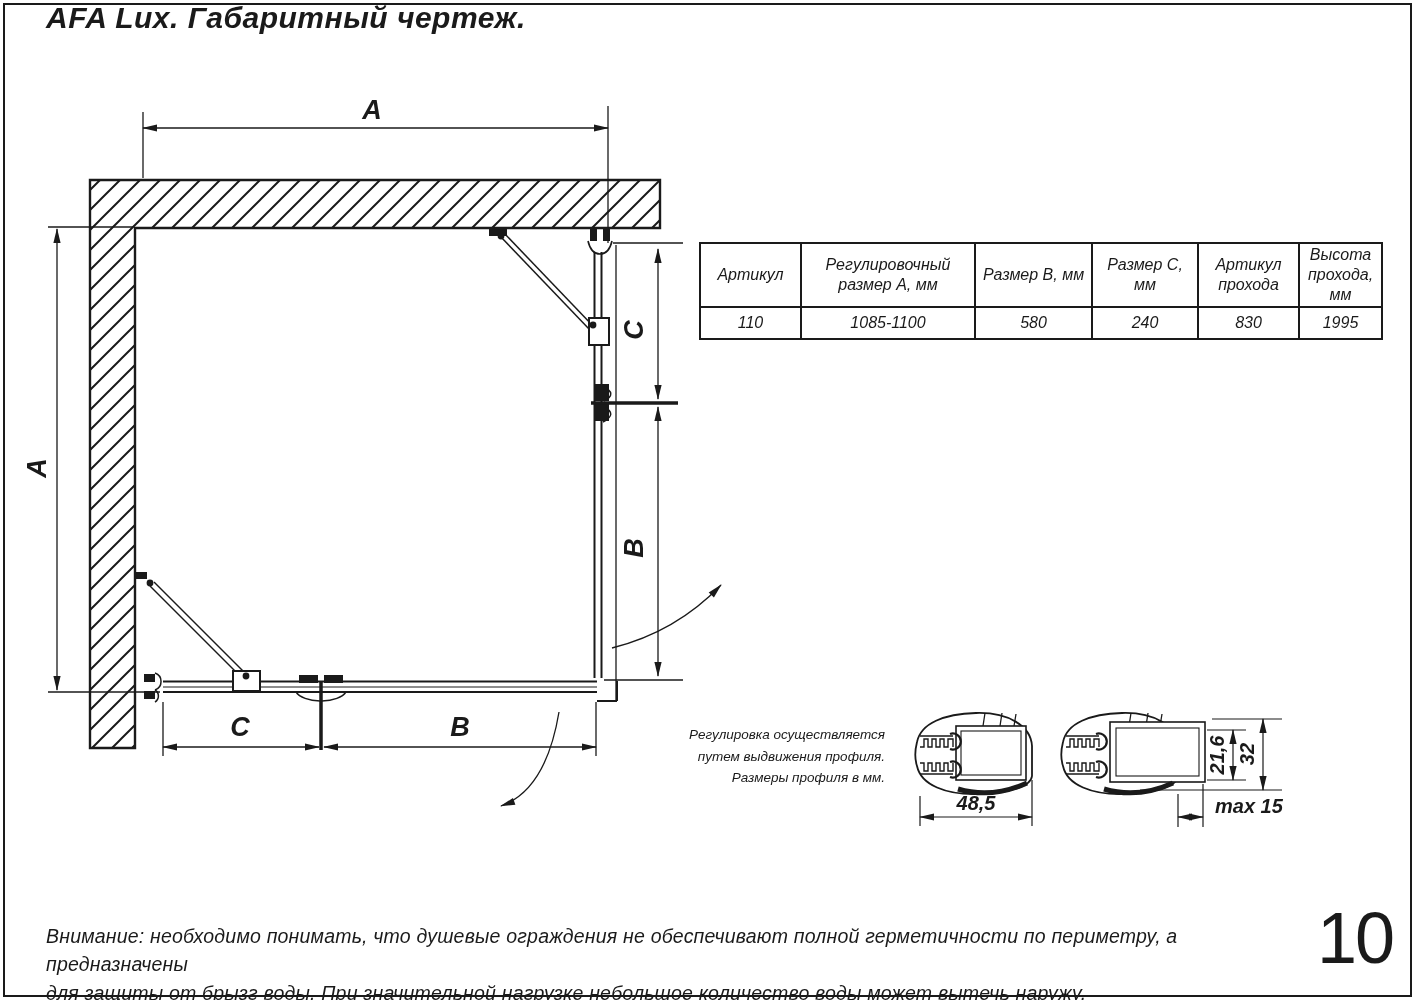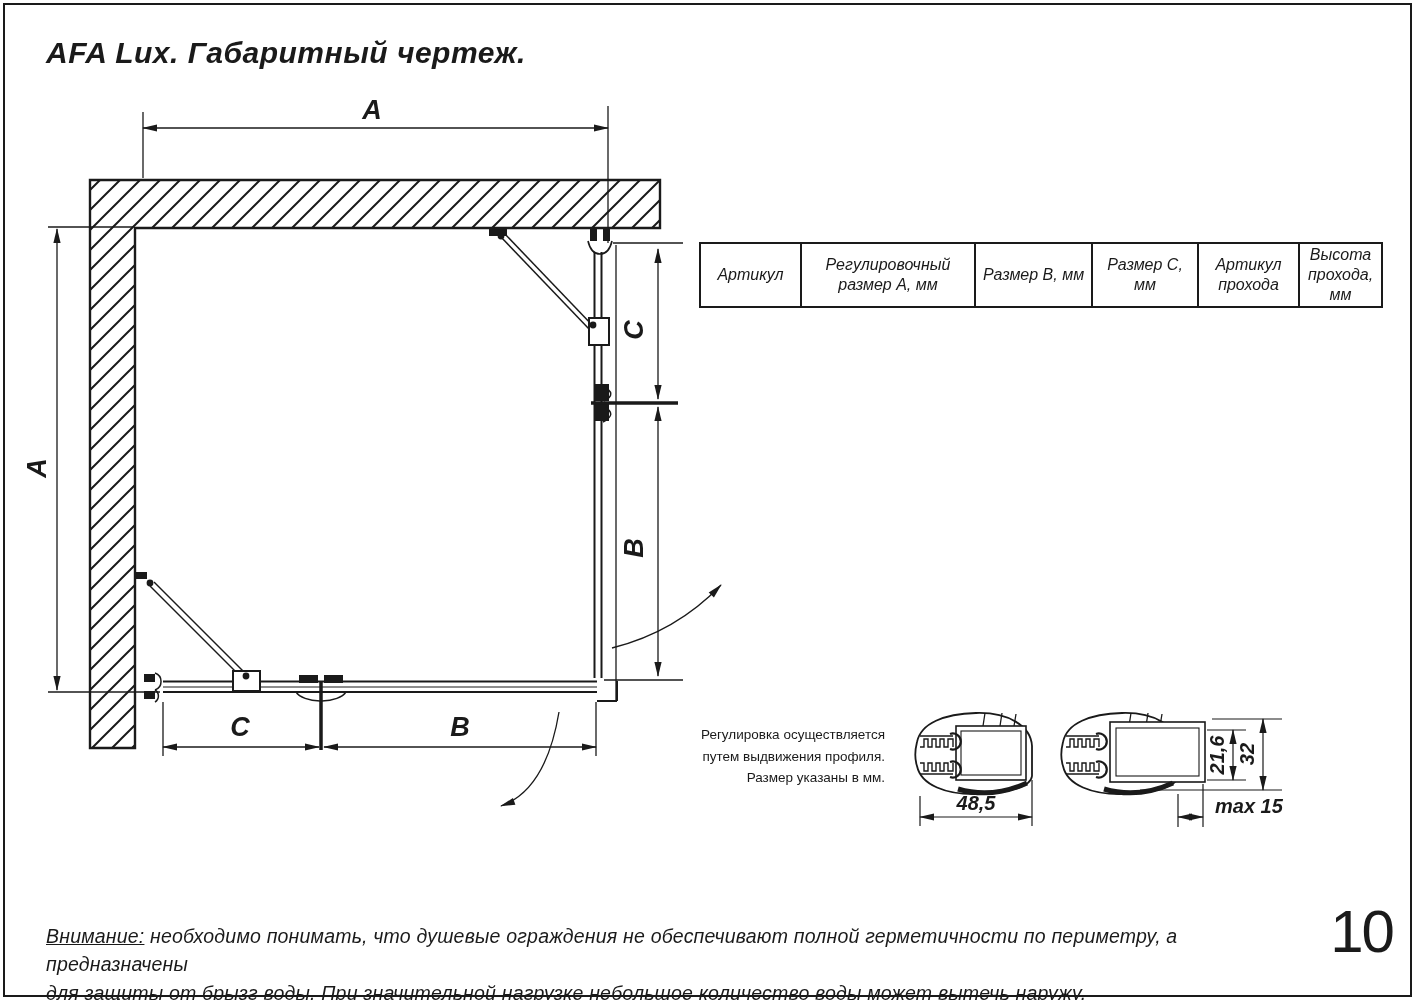--- a/index.html
+++ b/index.html
@@ -1,33 +1,33 @@
 <!DOCTYPE html>
 <html><head>
 <meta charset="utf-8">
 <style>
   html,body{margin:0;padding:0;background:#e8e8e8}
   .page{position:relative;width:1415px;height:1000px;background:#ffffff;overflow:hidden;
         font-family:"Liberation Sans",sans-serif;color:#1a1a1a}
   .page::after{content:"";position:absolute;inset:3px;border:2px solid #1a1a1a;pointer-events:none}
-  .title{position:absolute;left:46px;top:36px;font-size:30px;font-style:italic;font-weight:600;letter-spacing:.5px}
+  .title{position:absolute;left:46px;top:1px;font-size:30px;font-style:italic;font-weight:600;letter-spacing:.5px}
   svg.drawing{position:absolute;left:0;top:0}
   .dim-label{font:italic 600 27px "Liberation Sans",sans-serif;fill:#1a1a1a}
   .pdim-label{font:italic 600 20px "Liberation Sans",sans-serif;fill:#1a1a1a}
   table.dims{position:absolute;left:699px;top:242px;width:682px;border-collapse:collapse;table-layout:fixed;
              font-style:italic;font-size:16px;text-align:center;color:#1a1a1a}
   table.dims th,table.dims td{border:2px solid #1a1a1a;font-weight:normal;padding:0 2px;line-height:1.25}
   table.dims th{height:62px}
   table.dims td{height:30px}
   .reg-note{position:absolute;left:640px;top:724px;width:245px;text-align:right;
-            font-size:13.5px;line-height:1.6}
+            font-style:italic;font-size:13.5px;line-height:1.6}
   .footer-note{position:absolute;left:46px;top:922px;width:1230px;font-style:italic;font-size:19.5px;
                line-height:1.45;letter-spacing:.2px}
-  .warn{text-decoration:underline}
-  .page-number{position:absolute;right:22px;top:902px;font-size:60px;line-height:1;letter-spacing:-2px}
+  .warn{}
+  .page-number{position:absolute;right:22px;top:902px;font-size:72px;line-height:1;letter-spacing:-2px}
 </style>
 </head>
 <body>
 
 <div class="page">
 
   <div class="title">AFA Lux. Габаритный чертеж.</div>
 
   <svg class="drawing" width="1415" height="1000" viewBox="0 0 1415 1000">
     <defs>
@@ -204,27 +204,35 @@
       <tr>
         <th>Артикул</th>
         <th>Регулировочный размер А, мм</th>
         <th>Размер В, мм</th>
         <th>Размер С, мм</th>
         <th>Артикул прохода</th>
         <th>Высота прохода, мм</th>
       </tr>
     </thead>
     <tbody>
+      <tr>
+        <td>110</td>
+        <td>1085-1100</td>
+        <td>580</td>
+        <td>240</td>
+        <td>830</td>
+        <td>1995</td>
+      </tr>
     </tbody>
   </table>
 
   <div class="reg-note">
     <div>Регулировка осуществляется</div>
     <div>путем выдвижения профиля.</div>
-    <div>Размер указаны в мм.</div>
+    <div>Размеры профиля в мм.</div>
   </div>
 
   <div class="footer-note">
     <div><span class="warn">Внимание:</span><span> необходимо понимать, что душевые ограждения не обеспечивают полной герметичности по периметру, а предназначены</span></div>
     <div>для защиты от брызг воды. При значительной нагрузке небольшое количество воды может вытечь наружу.</div>
   </div>
 
   <div class="page-number">10</div>
 
 </div>

